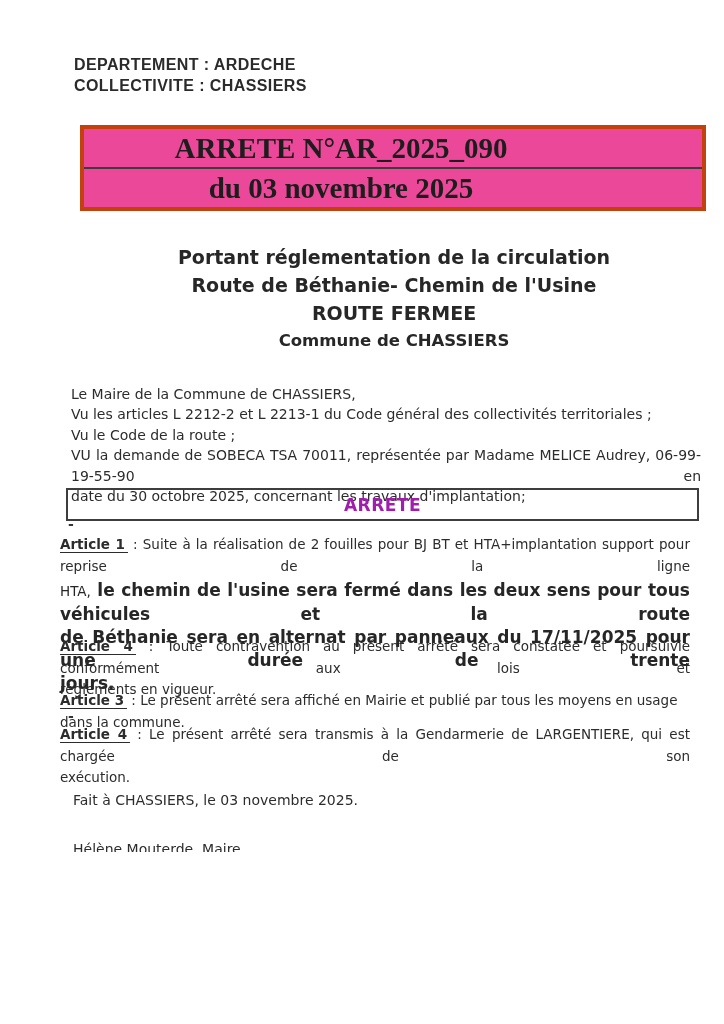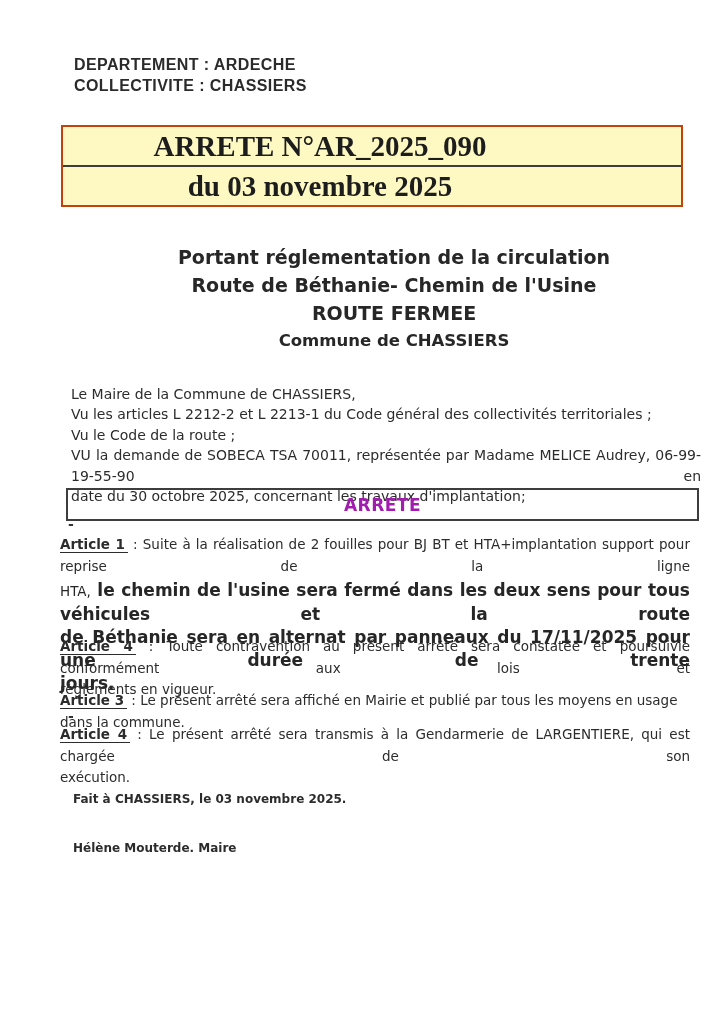--- a/index.html
+++ b/index.html
@@ -5,21 +5,21 @@
   html,body{margin:0;padding:0;background:#ffffff;}
   .page{position:relative;width:724px;height:852px;background:#ffffff;overflow:hidden;
         font-family:"DejaVu Sans",sans-serif;color:#242424;margin-left:24px;}
   .scan-edge{position:absolute;left:715px;top:40px;width:2px;height:950px;background:#ededed;}
 
   
   .hdr{position:absolute;left:50px;top:54px;font-family:"Liberation Sans",sans-serif;
        font-weight:700;font-size:16px;line-height:21px;letter-spacing:.4px;color:#2b2b2b;}
 
   
-  .titlebox{position:absolute;left:37px;top:125px;width:618px;border:2px solid #c2410c;background:#fef9c3;}
+  .titlebox{position:absolute;left:56px;top:125px;width:618px;border:4px solid #c2410c;background:#ec4899;}
   .titlerow{height:38px;display:flex;align-items:center;justify-content:center;
             font-family:"Liberation Serif",serif;font-weight:700;font-size:29px;color:#1d1d1d;}
   .titlerow:first-child{border-bottom:2px solid #3d3d3d;}
   .titlerow span{transform:translateX(-52px);white-space:nowrap;}
 
   
   .subject{position:absolute;left:8px;top:243px;width:724px;text-align:center;color:#272727;}
   .subject .l{font-weight:700;font-size:19px;line-height:28px;}
   .subject .l4{font-weight:700;font-size:16.5px;line-height:28px;}
 
@@ -34,21 +34,21 @@
 
   .dashmark{position:absolute;left:44px;width:10px;font-weight:700;font-size:14px;color:#333;line-height:10px;}
 
   
   .art{position:absolute;left:36px;width:630px;color:#2c2c2c;}
   .art-label{font-weight:700;border-bottom:1.4px solid #2c2c2c;padding-right:3px;}
   .small-line{font-size:13.5px;line-height:21.5px;}
   .big-line{font-size:17px;line-height:23px;font-weight:700;color:#262626;}
   .a1-small{font-size:13.5px;font-weight:400;}
 
-  .closing{position:absolute;left:49px;font-size:12px;color:#2c2c2c;font-weight:bold;}
+  .closing{position:absolute;left:49px;font-size:14px;color:#2c2c2c;}
 
   .stamp-wrap{position:absolute;left:60px;top:851px;width:112px;height:112px;}
   .sig-wrap{position:absolute;left:112px;top:848px;width:152px;height:94px;}
 </style>
 </head>
 <body>
 
 <div class="page">
   <div class="scan-edge"></div>
 

